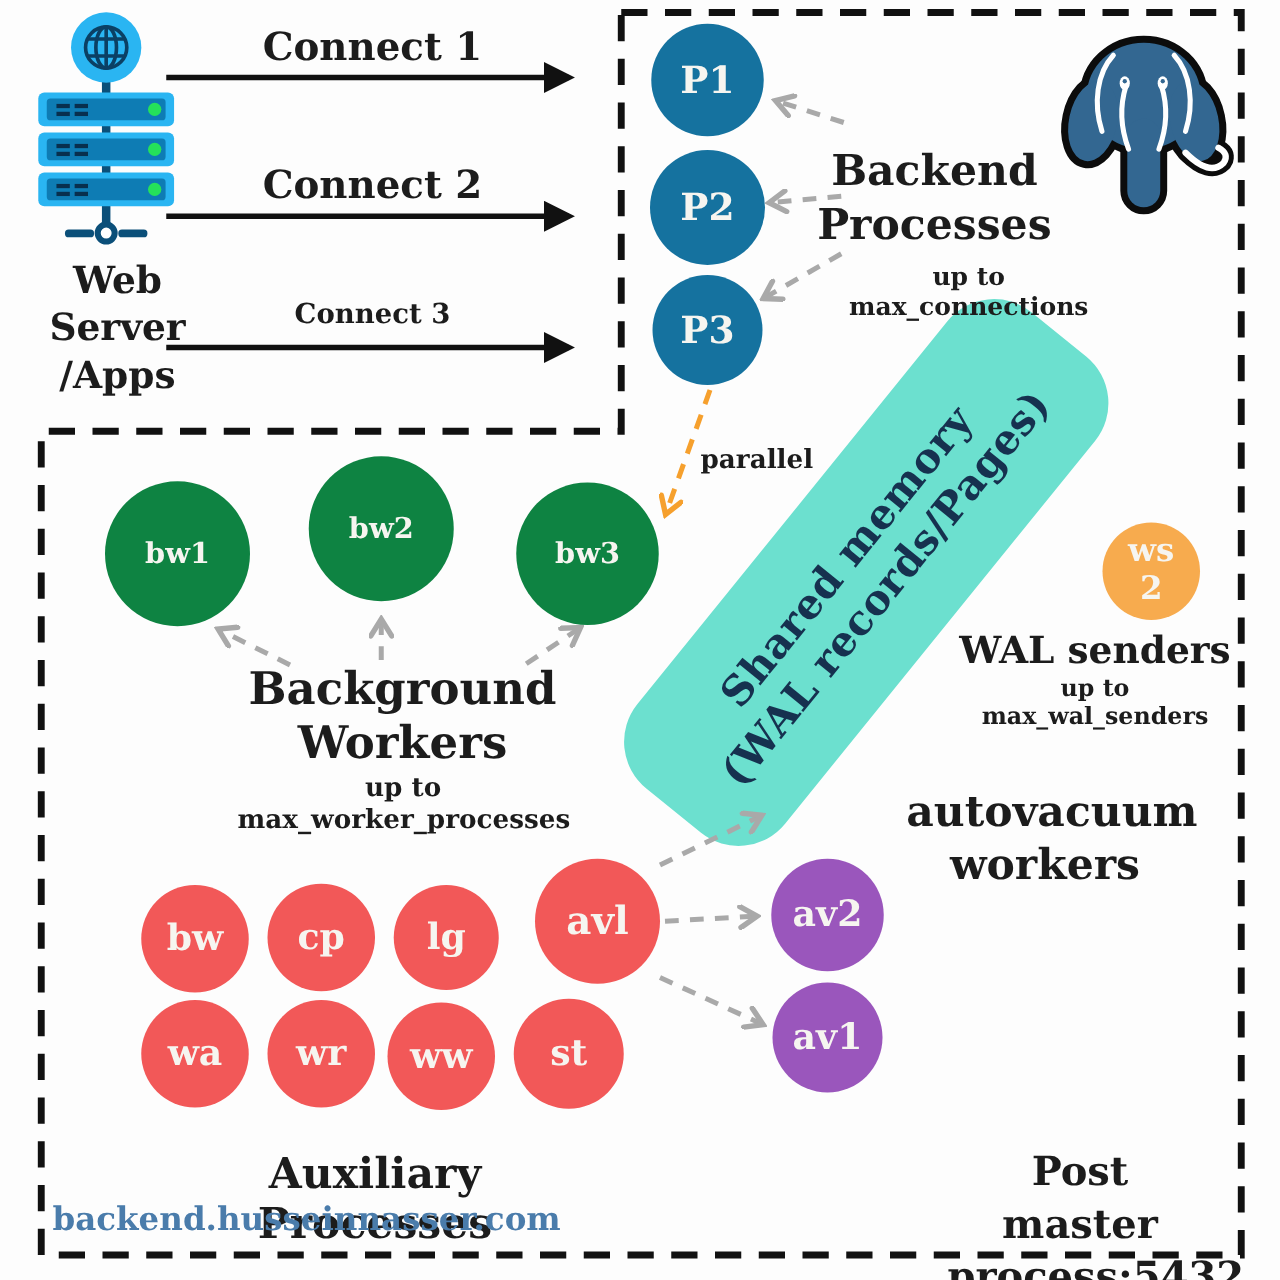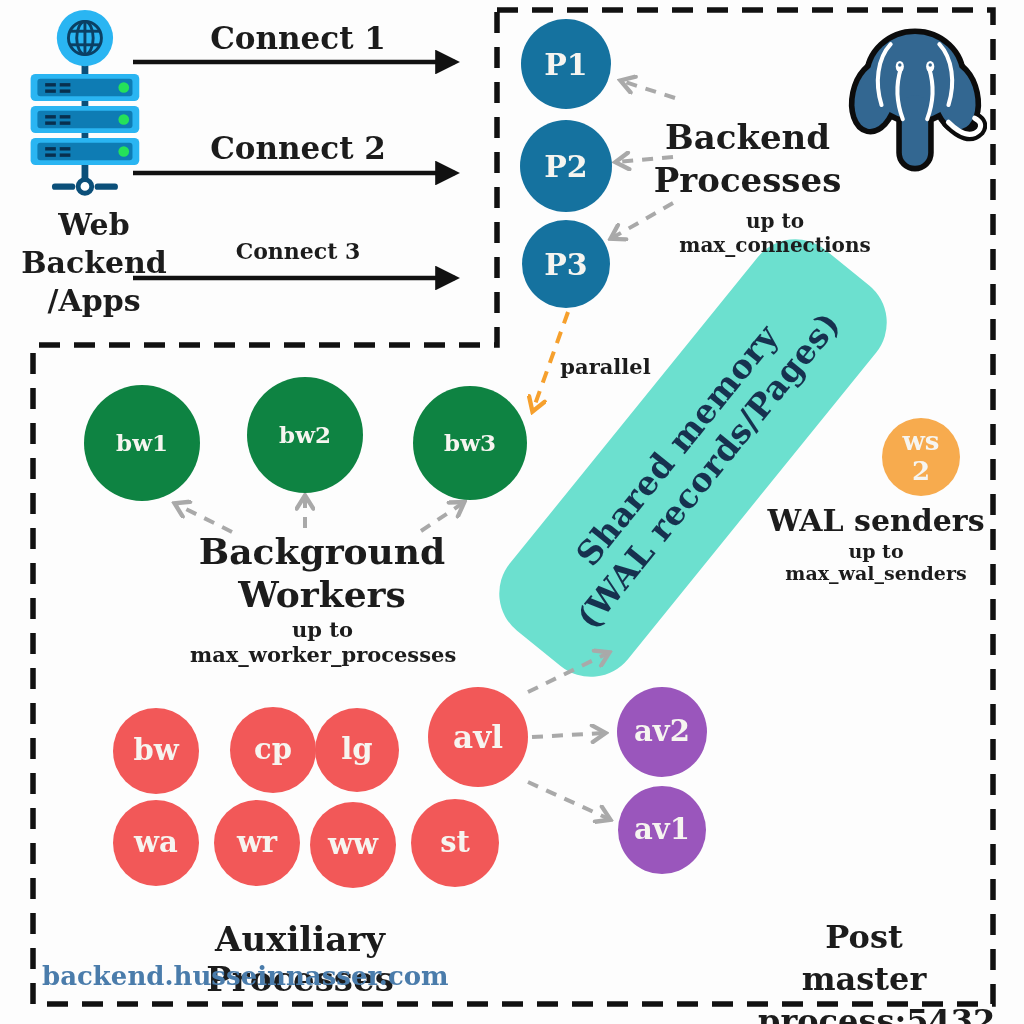--- a/index.html
+++ b/index.html
@@ -150,57 +150,61 @@
       <circle cx="55" cy="38.5" r="1.7" fill="var(--postgres-blue,#336791)"></circle>
       <circle cx="85" cy="38.5" r="1.7" fill="var(--postgres-blue,#336791)"></circle>
     </g>
   </svg>
 
   <div class="txt" style="left:133px;top:20px;width:330px;font-size:31px;">Connect 1</div>
   <div class="txt" style="left:133px;top:130px;width:330px;font-size:31px;text-align:center;">Connect 2</div>
   <div class="txt" style="left:133px;top:238px;width:330px;font-size:22px;">Connect 3</div>
 
   <div class="txt" style="left:9px;top:206px;width:170px;font-size:30px;line-height:38px;">
-    <span style="display:block">Web Backend</span>
+    <span style="display:block">Web Server</span>
     <span style="display:block">/Apps</span>
   </div>
 
   <div class="circle c-backend" style="left:521px;top:19px;width:90px;height:90px;">P1</div>
   <div class="circle c-backend" style="left:520px;top:120px;width:92px;height:92px;">P2</div>
   <div class="circle c-backend" style="left:522px;top:220px;width:88px;height:88px;">P3</div>
   <div class="txt" style="left:640px;top:116px;width:215px;font-size:34px;line-height:43px;">
     <span style="display:block">Backend</span>
     <span style="display:block">Processes</span>
   </div>
   <div class="txt note" style="left:655px;top:209px;width:240px;font-size:20px;">up to max_connections</div>
 
   <div class="txt" style="left:533px;top:319px;width:145px;font-size:21px;line-height:24px;margin-top:36px;">
     <span style="display:block">parallel</span>
   </div>
 
   <div class="circle c-worker" style="left:84px;top:385px;width:116px;height:116px;">bw1</div>
-  <div class="circle c-worker" style="left:247px;top:377px;width:116px;height:116px;">bw2</div>
+  <div class="circle c-worker" style="left:247px;top:365px;width:116px;height:116px;">bw2</div>
   <div class="circle c-worker" style="left:413px;top:386px;width:114px;height:114px;">bw3</div>
   <div class="txt" style="left:192px;top:530px;width:260px;font-size:36px;line-height:43px;">
     <span style="display:block">Background</span>
     <span style="display:block">Workers</span>
   </div>
   <div class="txt note" style="left:190px;top:617px;width:265px;font-size:21px;">up to max_worker_processes</div>
 
   <div class="circle c-wal" style="left:882px;top:418px;width:78px;height:78px;">
       <span class="wrap">ws 2</span>
     </div>
   <div class="txt" style="left:766px;top:503px;width:220px;font-size:30px;">WAL senders</div>
   <div class="txt note" style="left:770px;top:540px;width:212px;font-size:19px;">up to max_wal_senders</div>
 
   <div class="circle c-av" style="left:617px;top:687px;width:90px;height:90px;">av2</div>
   <div class="circle c-av" style="left:618px;top:786px;width:88px;height:88px;">av1</div>
+  <div class="txt" style="left:725px;top:629px;width:222px;font-size:34px;line-height:42px;">
+    <span style="display:block">autovacuum</span>
+    <span style="display:block">workers</span>
+  </div>
 
   <div class="circle c-aux" style="left:113px;top:708px;width:86px;height:86px;">bw</div>
-  <div class="circle c-aux" style="left:230px;top:707px;width:86px;height:86px;">cp</div>
+  <div class="circle c-aux" style="left:214px;top:707px;width:86px;height:86px;">cp</div>
   <div class="circle c-aux" style="left:315px;top:708px;width:84px;height:84px;">lg</div>
   <div class="circle c-aux launcher" style="left:428px;top:687px;width:100px;height:100px;">avl</div>
   <div class="circle c-aux" style="left:214px;top:800px;width:86px;height:86px;">wr</div>
   <div class="circle c-aux" style="left:113px;top:800px;width:86px;height:86px;">wa</div>
   <div class="circle c-aux" style="left:310px;top:802px;width:86px;height:86px;">ww</div>
   <div class="circle c-aux" style="left:411px;top:799px;width:88px;height:88px;">st</div>
   <div class="txt" style="left:140px;top:919px;width:320px;font-size:34px;">Auxiliary Processes</div>
 
   <div class="txt" style="left:758px;top:916px;width:212px;font-size:32px;line-height:42px;">
     <span style="display:block">Post master</span>

